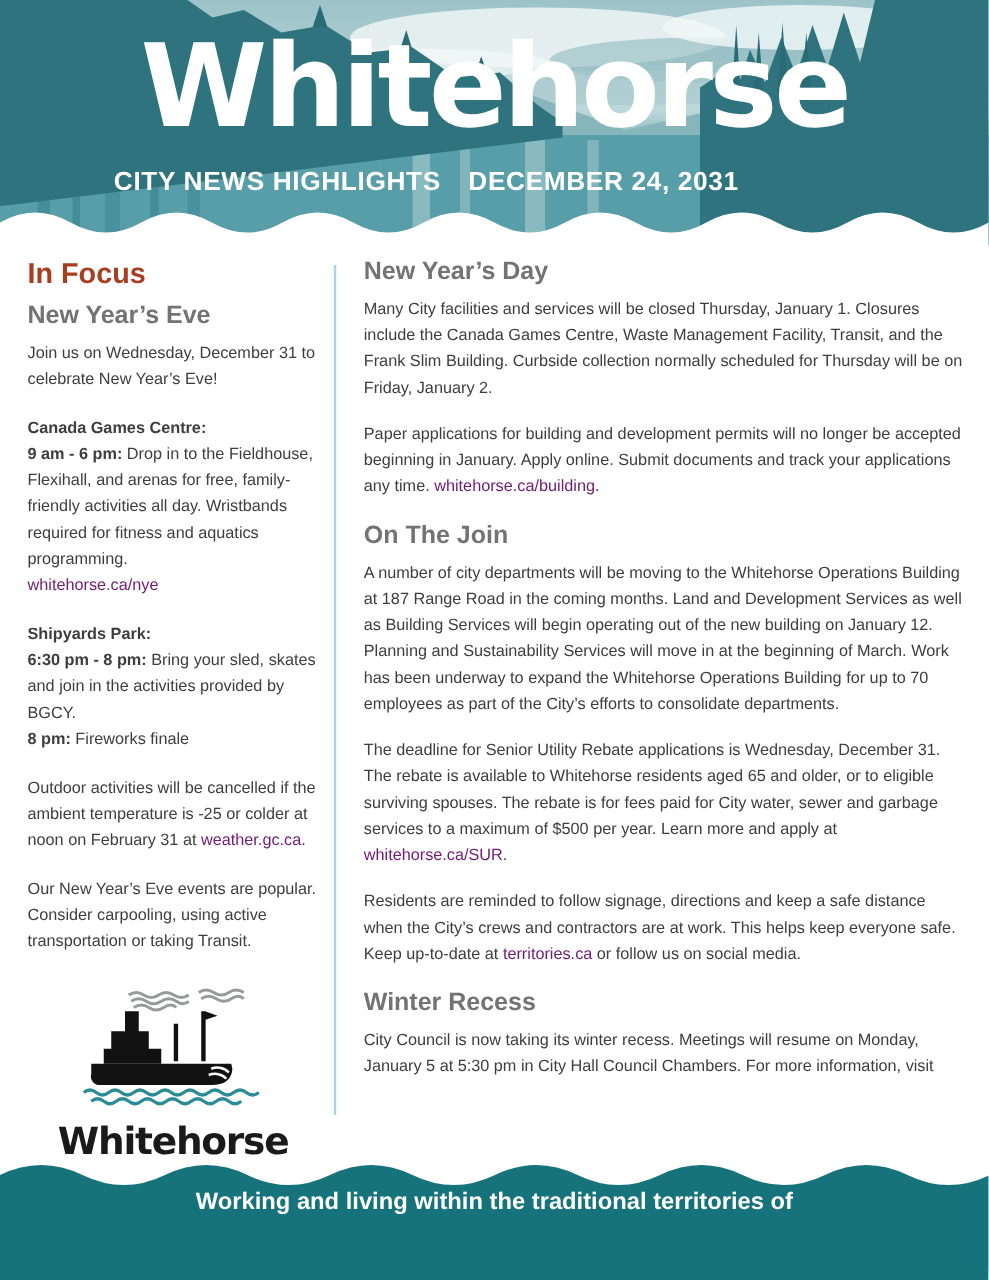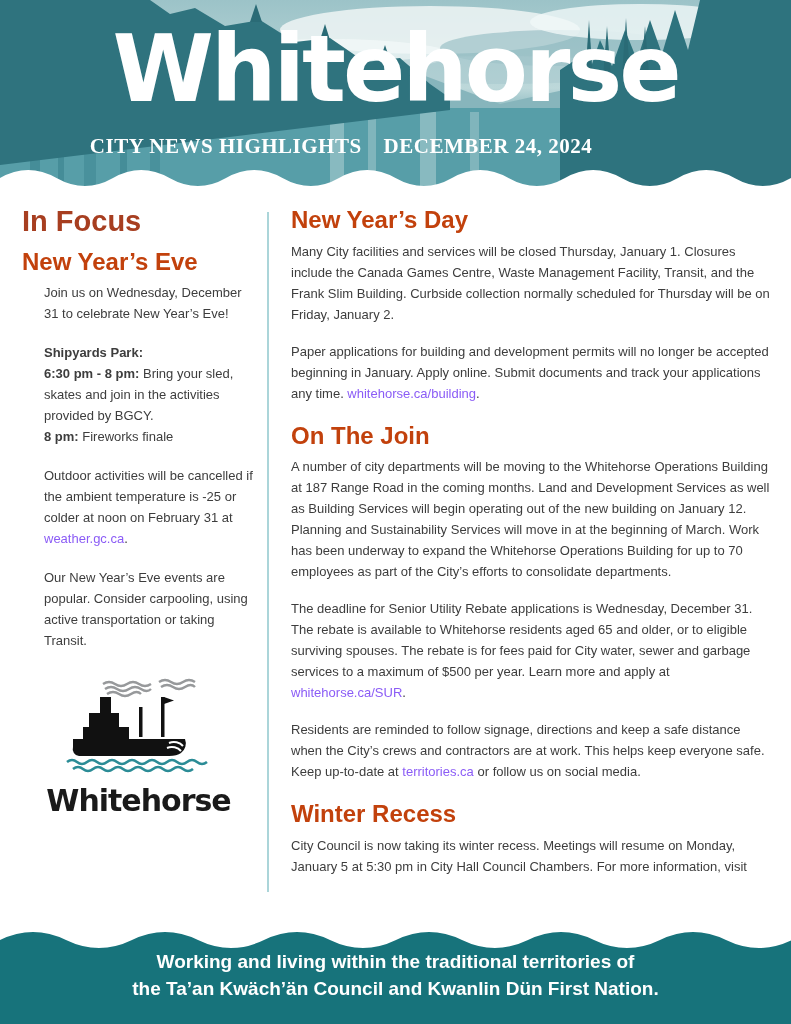--- a/index.html
+++ b/index.html
@@ -15,37 +15,37 @@
   .hero { position:absolute; top:0; left:0; width:791px; height:196px; }
   .hero svg { position:absolute; top:0; left:0; }
   .hero-title {
     position:absolute; top:22px; left:0; width:791px; text-align:center;
     font-family:"DejaVu Sans", sans-serif; font-weight:bold;
     font-size:92px; line-height:1.05; color:#ffffff; letter-spacing:-3px;
   }
   .hero-sub {
     position:absolute; top:134px; left:0; width:682px;
     display:flex; justify-content:center; gap:22px;
-    font-weight:bold; font-size:21px; letter-spacing:0.5px; color:#ffffff;font-family:Liberation Serif, serif;
+    font-weight:bold; font-size:21px; letter-spacing:0.5px; color:#ffffff;
   }
 
   
   .main { position:absolute; top:196px; left:0; width:791px; }
   .left-col { position:absolute; left:22px; top:10px; width:233px; }
   .divider { position:absolute; left:267px; top:16px; width:2px; height:680px; background:#abd5d9; }
   .right-col { position:absolute; left:291px; top:10px; width:482px; }
 
-  h1.infocus { font-size:29px; line-height:1.1; color:#a73e20; font-weight:bold; margin:0 0 10px; }
-  h2.sec { font-size:24px; line-height:1.15; color:#c2410c; font-weight:bold; margin:18px 0 7px; }
+  h1.infocus { font-size:23px; line-height:1.1; color:#a73e20; font-weight:bold; margin:0 0 10px; }
+  h2.sec { font-size:20px; line-height:1.15; color:#737373; font-weight:bold; margin:18px 0 7px; }
   h2.sec.first { margin-top:0; }
   p.body { font-size:13px; line-height:21px; margin:0 0 16px; }
-  .left-col p.body { margin-bottom:18px;margin-left:22px; }
+  .left-col p.body { margin-bottom:18px; }
   b.lbl { font-weight:bold; color:#3d3d3d; }
   .blk { display:block; }
-  a.lnk { color:#8b5cf6; text-decoration:none; cursor:pointer; }
+  a.lnk { color:#701a75; text-decoration:none; cursor:pointer; }
 
   
   .logo-block { margin-top:26px; text-align:center; }
   .logo-word {
     font-family:"DejaVu Sans", sans-serif; font-weight:bold;
     font-size:30px; letter-spacing:-1px; color:#1a1a1a; margin-top:2px;
   }
 
   
   .footer-wave { position:absolute; left:0; top:914px; width:791px; height:110px; }
@@ -107,31 +107,34 @@
       <path d="M585,80 l4,-60 l4,60 Z" fill="#2a6b76"></path>
       <path d="M603,78 l4,-52 l4,52 Z" fill="#2a6b76"></path>
       <path d="M622,76 l4,-58 l4,58 Z" fill="#2a6b76"></path>
       <path d="M641,74 l4,-48 l4,48 Z" fill="#2a6b76"></path>
 
       <path d="M0,178 q28,-16 56.5,0 t56.5,0 t56.5,0 t56.5,0 t56.5,0 t56.5,0 t56.5,0 t56.5,0 t56.5,0 t56.5,0 t56.5,0 t56.5,0 t56.5,0 t56.5,0 L791,196 L0,196 Z" fill="#ffffff"></path>
     </svg>
     <div class="hero-title">Whitehorse</div>
     <div class="hero-sub">
       <span>CITY NEWS HIGHLIGHTS</span>
-      <span>DECEMBER 24, 2024</span>
+      <span>DECEMBER 24, 2031</span>
     </div>
   </div>
 
   <div class="main">
 
     <aside class="left-col">
       <h1 class="infocus">In Focus</h1>
       <h2 class="sec first">New Year’s Eve</h2>
       <p class="body">Join us on Wednesday, December 31 to celebrate New Year’s Eve!</p>
 
+      <p class="body">
+        <b class="lbl blk">Canada Games Centre:</b><b class="lbl">9 am - 6 pm:</b><span>  Drop in to the Fieldhouse, Flexihall, and arenas for free, family-friendly activities all day. Wristbands required for fitness and aquatics programming.</span><a class="lnk blk">whitehorse.ca/nye</a>
+      </p>
 
       <p class="body">
         <b class="lbl blk">Shipyards Park:</b><b class="lbl">6:30 pm - 8 pm:</b><span> Bring your sled, skates and join in the activities provided by BGCY.</span><span class="blk"><b class="lbl">8 pm:</b><span> Fireworks finale</span></span>
       </p>
 
       <p class="body"><span>Outdoor activities will be cancelled if the ambient temperature is -25 or colder at noon on February 31 at </span><a class="lnk">weather.gc.ca</a><span>.</span></p>
 
       <p class="body">Our New Year’s Eve events are popular. Consider carpooling, using active transportation or taking Transit.</p>
 
       <div class="logo-block">
@@ -192,16 +195,15 @@
       <p class="body"><span>City Council is now taking its winter recess. Meetings will resume on Monday, January 5 at 5:30 pm in City Hall Council Chambers. For more information, visit </span></p>
 
     </section>
   </div>
 
   <svg class="footer-wave" viewBox="0 0 791 110">
     <path d="M0,26 q33,-16 66,0 t66,0 t66,0 t66,0 t66,0 t66,0 t66,0 t66,0 t66,0 t66,0 t66,0 t66,0 L791,110 L0,110 Z" fill="#17737b"></path>
   </svg>
   <div class="footer-text">
     <div>Working and living within the traditional territories of</div>
-    <div>the Ta’an Kwäch’än Council and Kwanlin Dün First Nation.</div>
   </div>
 
 </div>
 
 </body></html>

